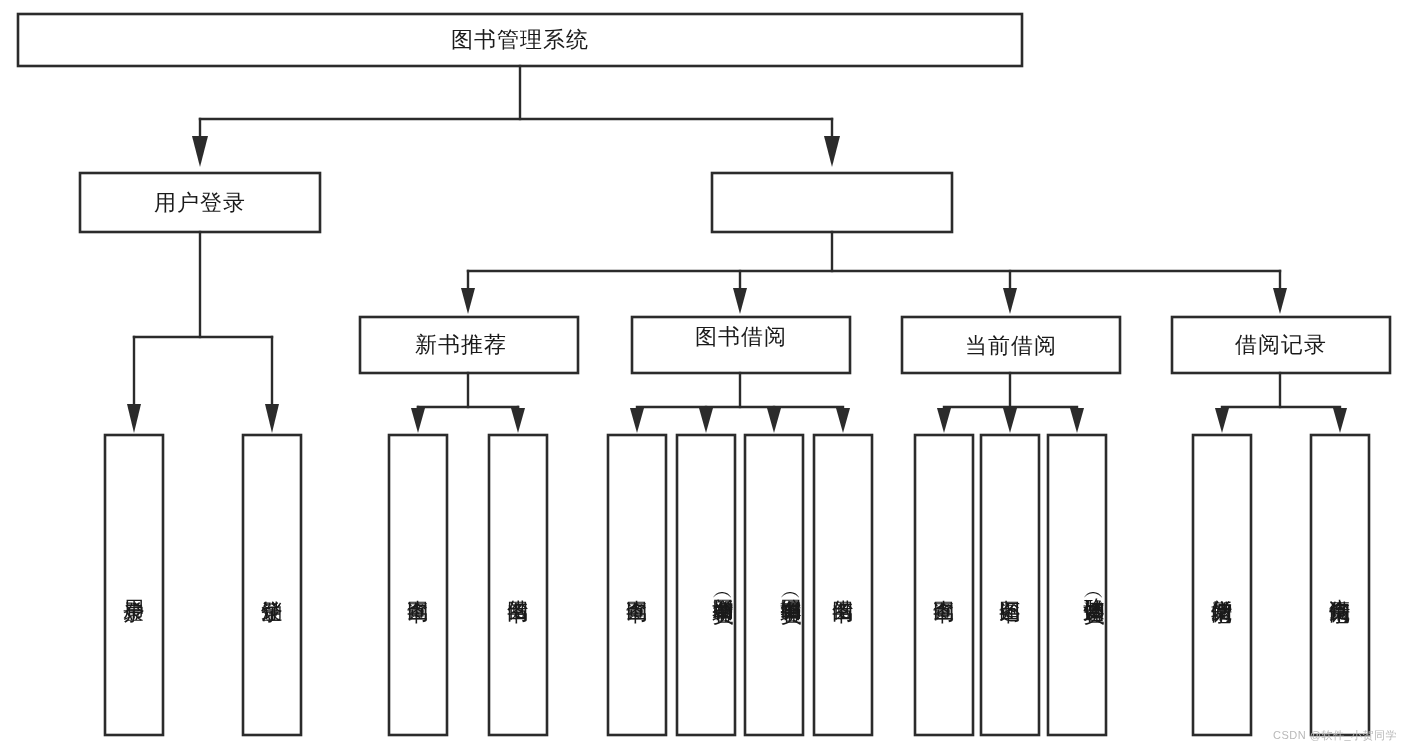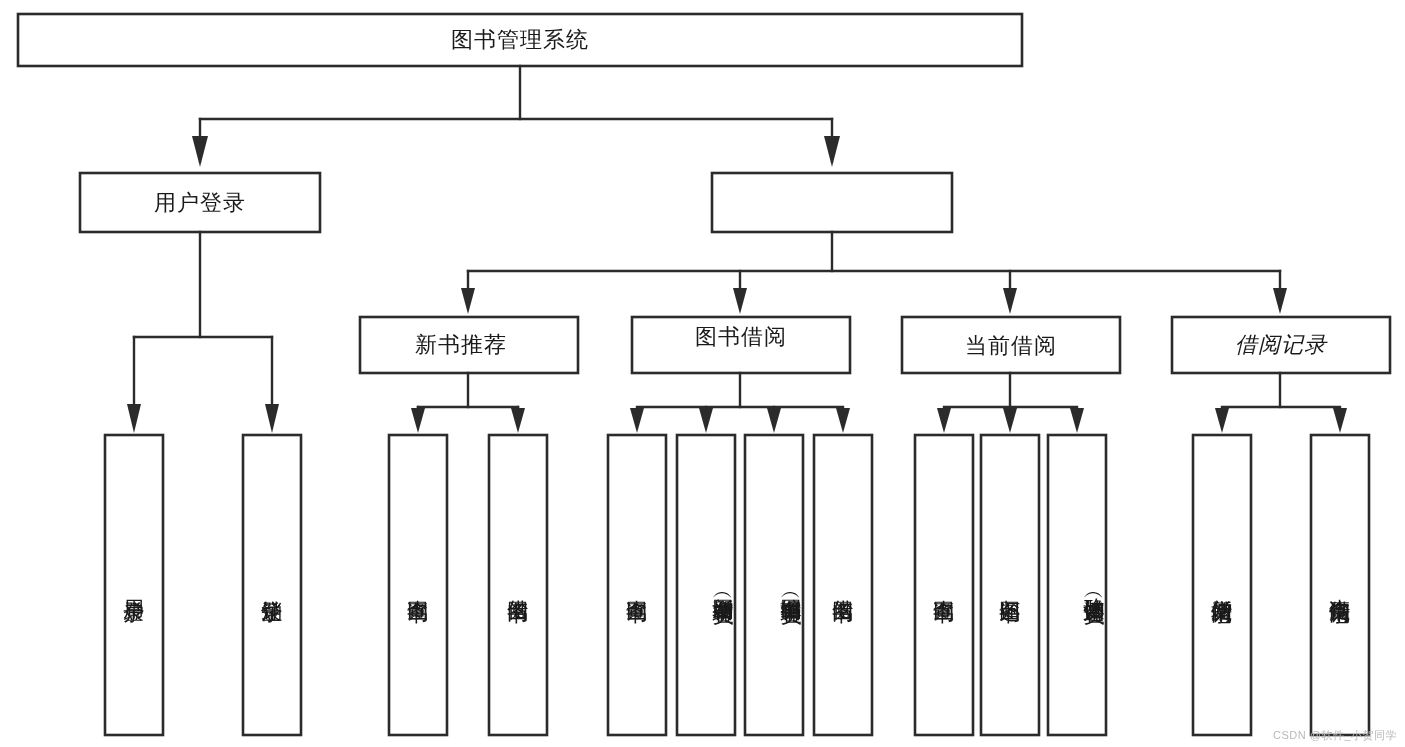--- a/index.html
+++ b/index.html
@@ -169,21 +169,21 @@
 
   </svg>
 
   <div class="hlabel-wrap" style="left:18px; top:14px; width:1004px; height:52px;">图书管理系统</div>
 
   <div class="hlabel-wrap" style="left:80px; top:173px; width:240px; height:59px;">用户登录</div>
 
   <div class="hlabel-wrap" style="left:352px; top:317px; width:218px; height:56px;">新书推荐</div>
   <div class="hlabel-wrap" style="left:632px; top:317px; width:218px; height:40px;">图书借阅</div>
   <div class="hlabel-wrap" style="left:902px; top:317px; width:218px; height:44px;margin-top:7px;">当前借阅</div>
-  <div class="hlabel-wrap" style="left:1172px; top:317px; width:218px; height:56px;font-style:italic;">借阅记录</div>
+  <div class="hlabel-wrap" style="left:1172px; top:317px; width:218px; height:56px;">借阅记录</div>
 
   <div class="vlabel-wrap" style="left:105px; top:435px; width:58px; height:300px;">用户登录</div>
   <div class="vlabel-wrap" style="left:243px; top:435px; width:58px; height:300px;">注销登录</div>
 
   <div class="vlabel-wrap" style="left:389px; top:435px; width:58px; height:300px;">查询图书</div>
   <div class="vlabel-wrap" style="left:489px; top:435px; width:58px; height:300px;">借阅图书</div>
 
   <div class="vlabel-wrap" style="left:608px; top:435px; width:58px; height:300px;">查询图书</div>
   <div class="vlabel-wrap" style="left:677px; top:440px; width:58px; height:290px; align-items:flex-start;">新增图书（管理员）</div>
   <div class="vlabel-wrap" style="left:745px; top:440px; width:58px; height:290px; align-items:flex-start;">编辑图书（管理员）</div>

